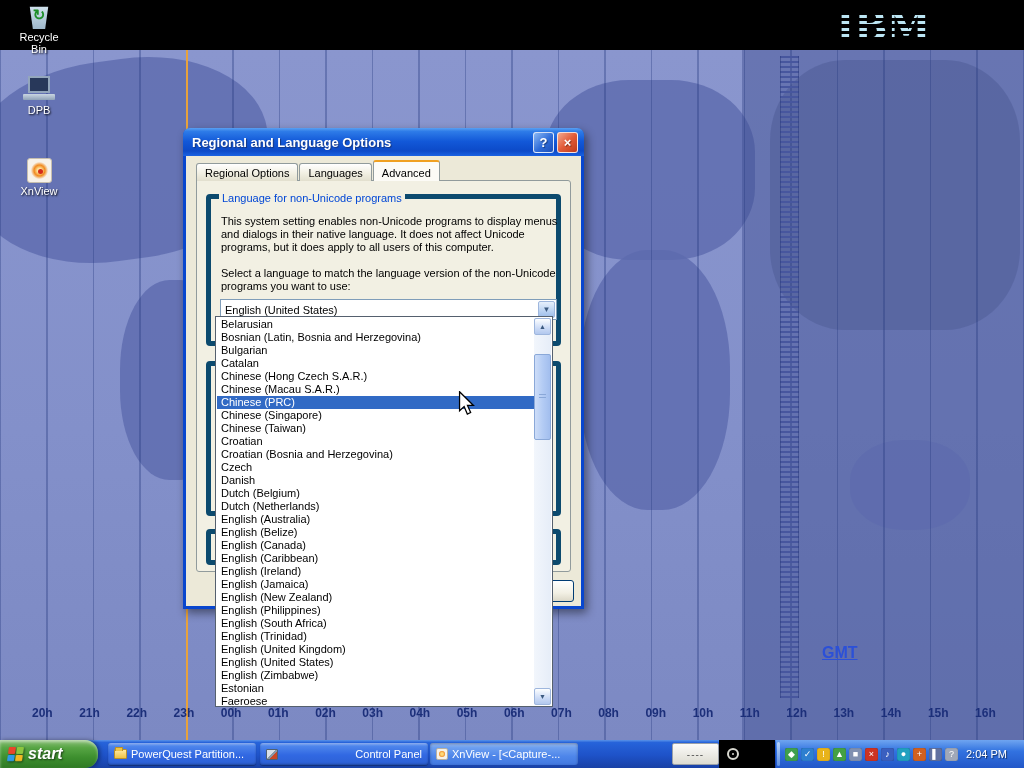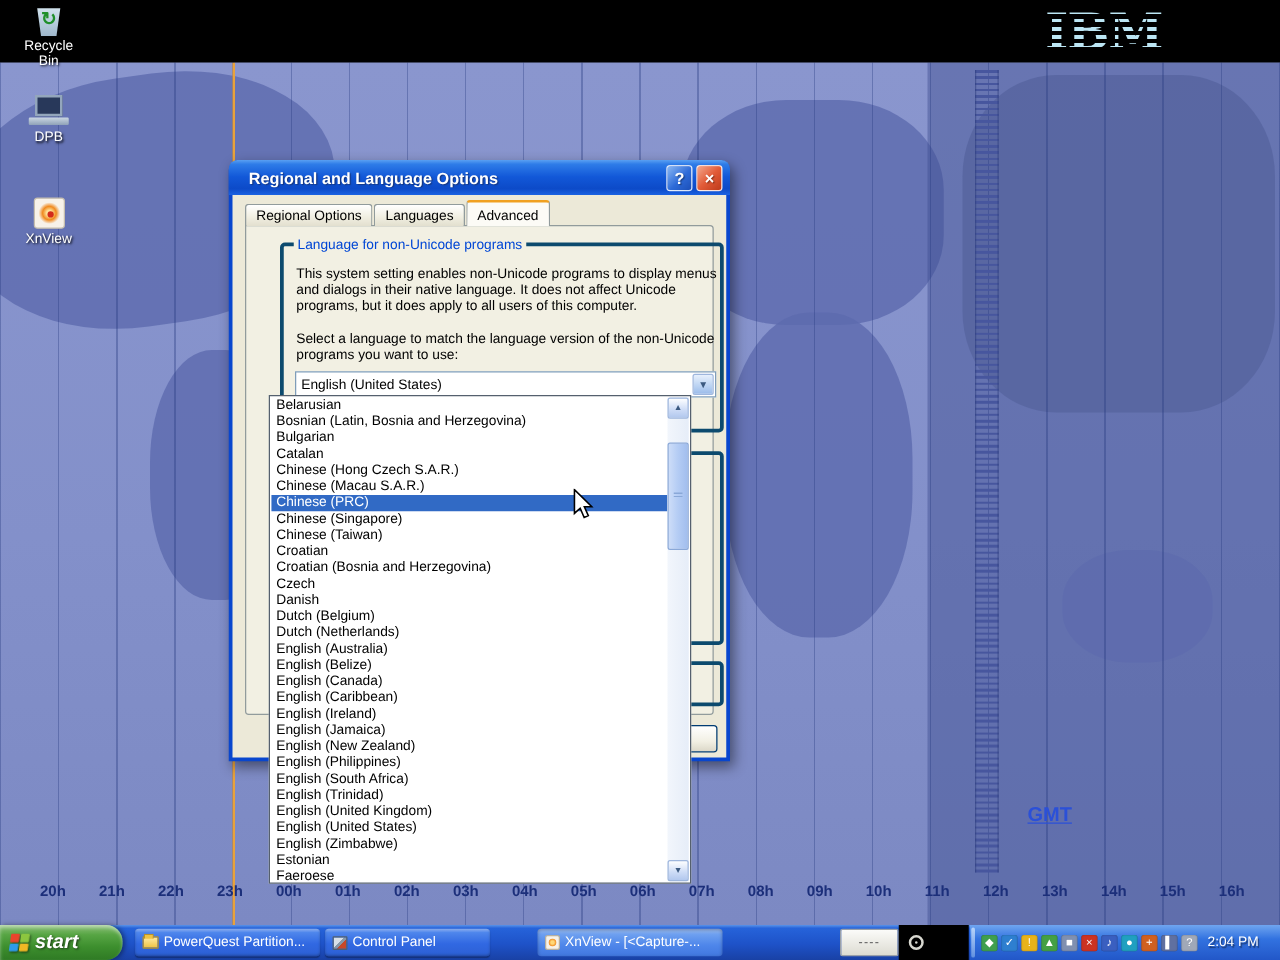--- a/index.html
+++ b/index.html
@@ -54,21 +54,21 @@
                border:1px solid #C6BEAE; border-radius:3px; position:relative; }
   .xnview-ic::before { content:""; position:absolute; inset:3px;
                background:radial-gradient(circle at 50% 50%, #FFE29A 0 18%, #F08A1E 45%, rgba(240,138,30,0) 72%); }
   .xnview-ic::after { content:""; position:absolute; left:10px; top:10px; width:5px; height:5px;
                border-radius:50%; background:#D42A1A; }
 
   
   .dialog { position:absolute; left:183px; top:128px; width:401px; height:481px;
             background:#0846CE; border-radius:8px 8px 0 0; z-index:20;
             box-shadow:3px 4px 10px rgba(0,0,0,.45); padding:0 3px 3px; }
-  .titlebar { height:28px; display:flex; align-items:center; margin:0 -3px; padding:0 6px 0 16px;
+  .titlebar { height:28px; display:flex; align-items:center; margin:0 -3px; padding:0 6px 0 9px;
               border-radius:7px 7px 0 0;
               background:linear-gradient(180deg,#5AA0F2 0%,#2E7CE8 12%,#1258D8 48%,#0C4AC8 82%,#1A62E2 100%); }
   .title-text { flex:1; color:#fff; font-size:13px; font-weight:bold;
                 text-shadow:1px 1px 1px #16367E; white-space:nowrap; overflow:hidden; }
   .tb-btn { width:21px; height:21px; margin-left:3px; border-radius:3px;
             border:1px solid rgba(255,255,255,.8); font-size:13px; font-weight:bold; color:#fff;
             display:flex; align-items:center; justify-content:center;
             text-shadow:1px 1px 1px rgba(0,0,0,.4); }
   .help-btn { background:linear-gradient(135deg,#8AB8F4,#2E6BD8 55%,#1C4FB8); }
   .close-btn { background:linear-gradient(135deg,#F2A88E,#E25B38 50%,#BE3A1A); }
@@ -76,21 +76,21 @@
 
   .tabs { position:absolute; left:10px; top:7px; display:flex; z-index:3; }
   .tab { height:18px; padding:3px 8px 0; font-size:11px; color:#000;
          border:1px solid #919B9C; border-bottom:none; border-radius:3px 3px 0 0;
          background:linear-gradient(180deg,#FFFFFF,#F1EFE2 55%,#E2DFCE); margin-right:1px; }
   .tab.active { height:21px; margin-top:-3px; padding-top:5px; background:#FCFBF6;
                 border-top:2px solid #F0A020; z-index:4; position:relative; }
   .page { position:absolute; left:10px; top:24px; width:375px; height:392px;
           background:#F2F0E3; border:1px solid #919B9C; border-radius:0 3px 3px 3px; }
 
-  .groupbox { position:absolute; left:27px; width:355px; border:3px solid #0c4a6e;
+  .groupbox { position:absolute; left:9px; width:355px; border:5px solid #0c4a6e;
               border-radius:4px; }
   .group-main { top:13px; height:152px; }
   .group-frag-1 { top:180px; height:155px; }
   .group-frag-2 { top:348px; height:36px; }
   .group-label { position:absolute; top:-7px; left:8px; padding:0 3px; background:#F2F0E3;
                  color:#0046D5; font-size:11px; line-height:13px; }
   .para { position:absolute; left:10px; width:338px; font-size:11px; line-height:13px; color:#000; }
   .para1 { top:16px; }
   .para2 { top:68px; }
 
@@ -146,21 +146,21 @@
   .fr { background:#E8452C; } .fg { background:#8CC63F; }
   .fb { background:#2F9BE8; } .fy { background:#F2B824; }
   .task-btn { position:absolute; top:3px; height:22px; border-radius:3px; display:flex;
               align-items:center; gap:4px; padding:0 6px; color:#fff; font-size:11px;
               white-space:nowrap; overflow:hidden;
               background:linear-gradient(180deg,#8FB0F0 0%,#4E86EC 14%,#3168E2 55%,#2C60D4 100%);
               box-shadow:inset 0 -1px 2px rgba(0,0,0,.25), 0 1px 1px rgba(0,0,0,.3); }
   .task-btn .lbl { overflow:hidden; text-overflow:ellipsis; }
   .task-btn.pressed { background:linear-gradient(180deg,#A4C4F6 0%,#6EA0F0 20%,#4E86EA 60%,#4278E0 100%);
               box-shadow:inset 0 1px 3px rgba(0,0,30,.35); }
-  .t1 { left:108px; width:148px; } .t2 { left:260px; width:132px; }
+  .t1 { left:108px; width:148px; } .t2 { left:260px; width:168px;justify-content:space-between; }
   .t3 { left:430px; width:148px; }
   .folder-ic { width:13px; height:10px; background:linear-gradient(180deg,#FFE9A0,#EFC345);
                border:1px solid #B8912A; border-radius:1px; position:relative; flex:0 0 auto; }
   .folder-ic::before { content:""; position:absolute; left:0; top:-3px; width:6px; height:3px;
                background:#EFC345; border:1px solid #B8912A; border-bottom:none;
                border-radius:1px 1px 0 0; }
   .cpanel-ic { width:12px; height:11px; flex:0 0 auto; border-radius:1px;
                background:linear-gradient(135deg,#D8E0E8 0 45%, #8898A8 45% 60%, #C84828 60%); 
                border:1px solid #506070; }
   .xnv-ic-sm { width:12px; height:12px; flex:0 0 auto; background:#F7F2E9; border:1px solid #B8B0A0;

